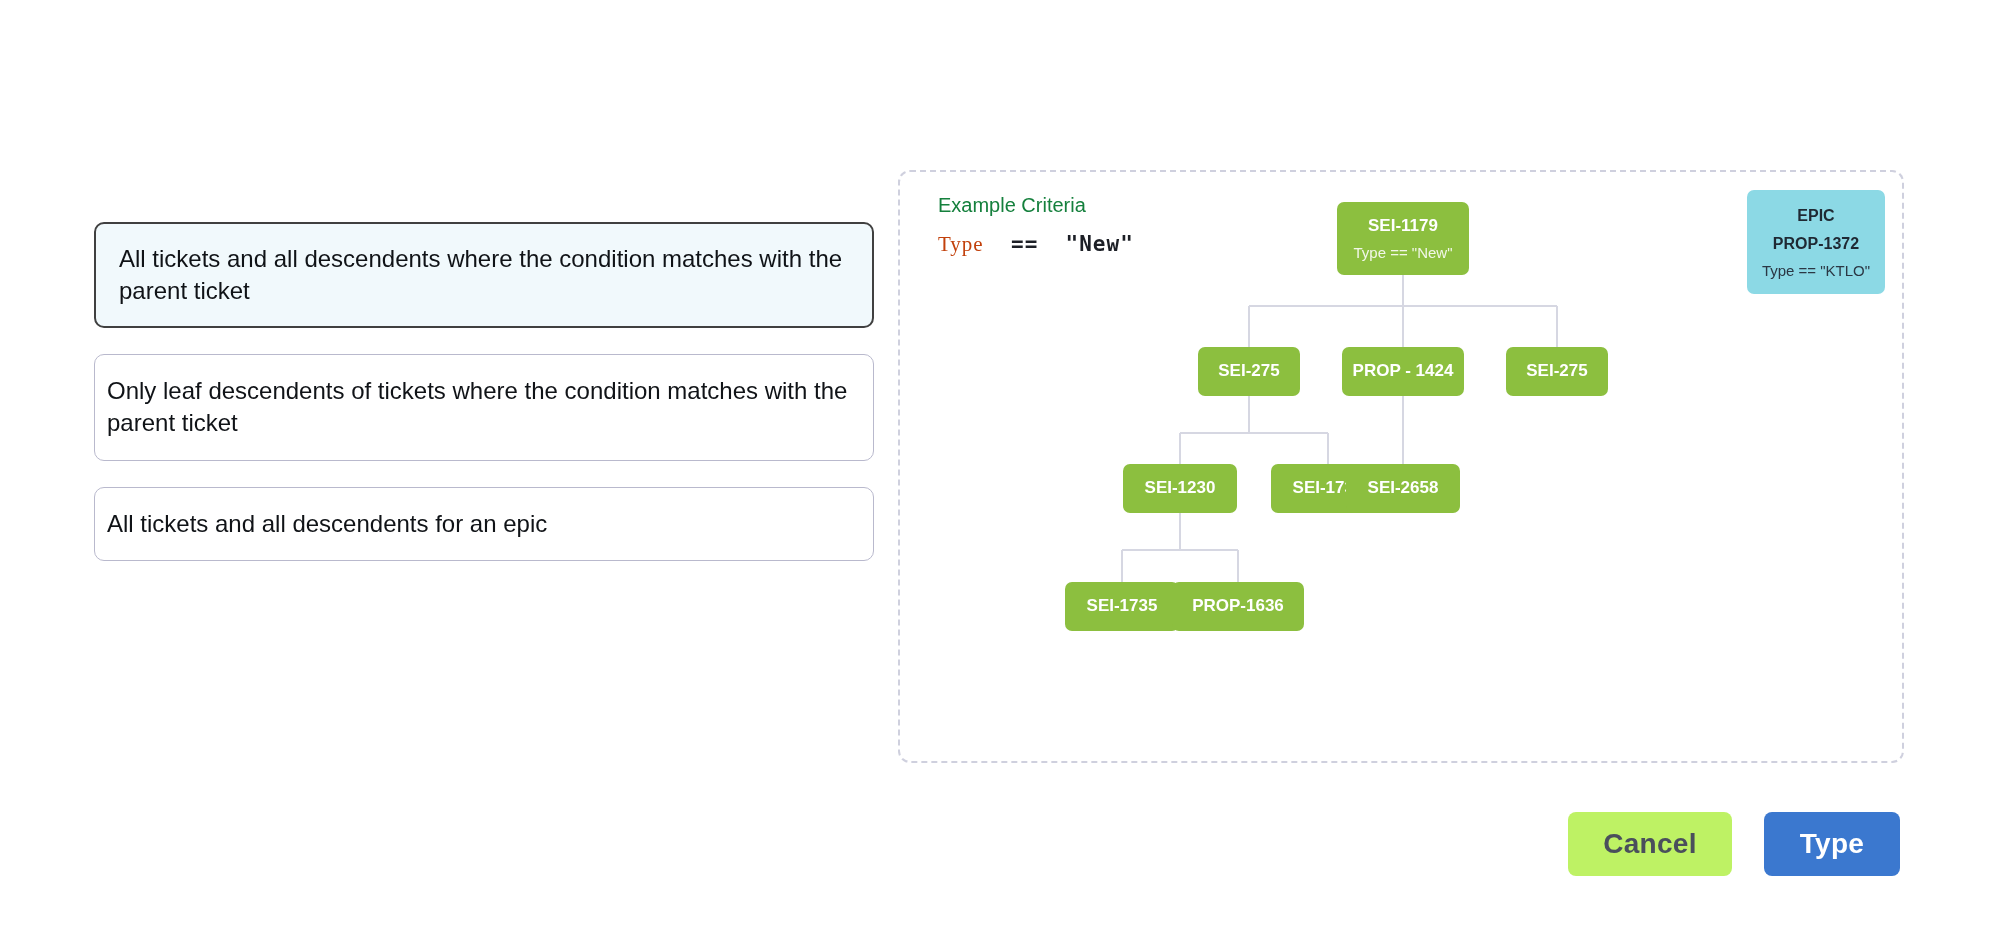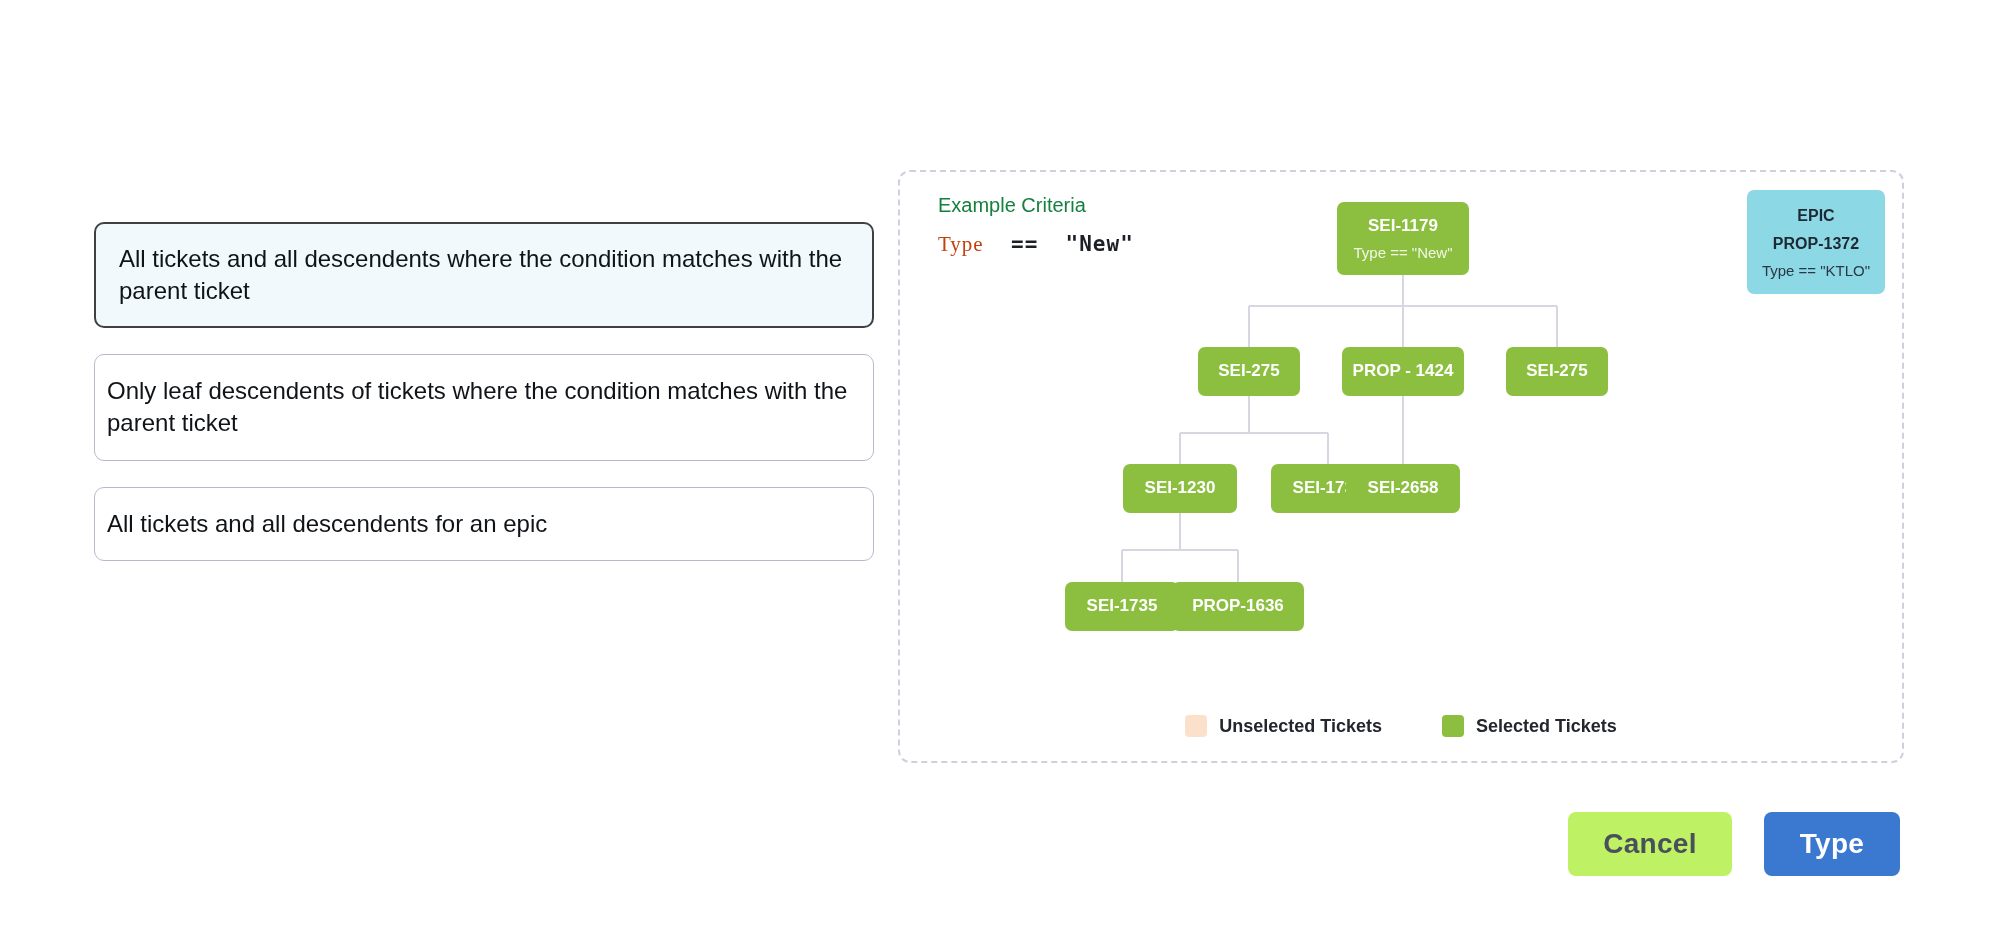--- a/index.html
+++ b/index.html
@@ -282,30 +282,20 @@
       <g>
         <rect class="node-rect node-green" x="165" y="410" width="114" height="49"></rect>
         <text class="node-text" x="222" y="435" font-size="17">SEI-1735</text>
       </g>
       <g>
         <rect class="node-rect node-green" x="272" y="410" width="132" height="49"></rect>
         <text class="node-text" x="338" y="435" font-size="17">PROP-1636</text>
       </g>
     </svg>
 
-    <div class="legend">
-      <div class="legend-item">
-        <span class="legend-swatch" id="sw-unselected" style="background: rgb(251, 224, 203);"></span>
-        <span class="legend-text">Unselected Tickets</span>
-      </div>
-      <div class="legend-item">
-        <span class="legend-swatch" id="sw-selected" style="background: rgb(140, 191, 63);"></span>
-        <span class="legend-text">Selected Tickets</span>
-      </div>
-    </div>
   </div>
 
   <div class="footer">
     <button class="btn btn-cancel">Cancel</button>
     <button class="btn btn-save">Type</button>
   </div>
 
 </div>
 
 </body></html>

